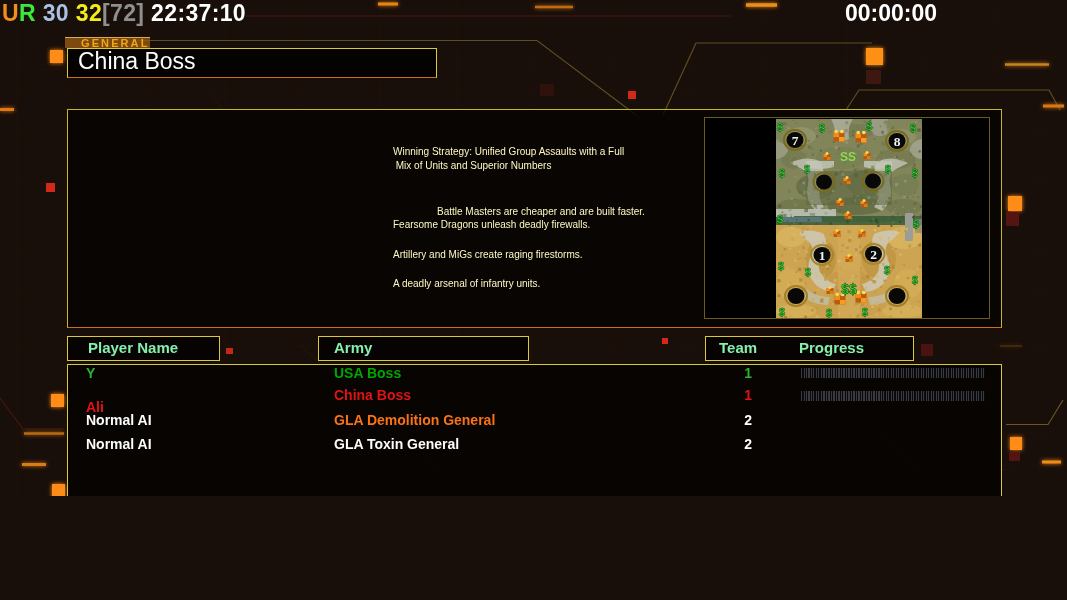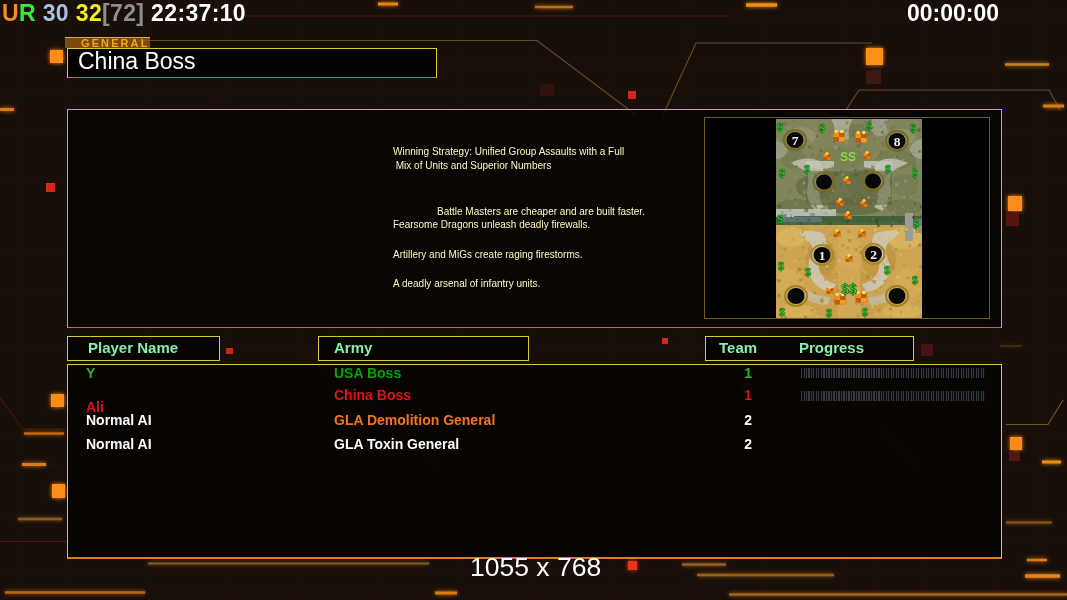--- a/index.html
+++ b/index.html
@@ -1,16 +1,16 @@
 <!DOCTYPE html>
 <html><head>
 <meta charset="utf-8">
 <style>
 html,body{margin:0;padding:0;background:#180e0a;}
-#stage{position:relative;width:1067px;height:600px;overflow:hidden;
+#stage{position:relative;width:1067px;height:496px;overflow:hidden;
   font-family:"Liberation Sans",sans-serif;background:#180e0a;}
 .abs{position:absolute;}
 .hdr{font-size:15px;font-weight:bold;color:#86efac;line-height:17px;}
 .row{font-size:14px;font-weight:bold;line-height:16px;}
 .strat{font-size:10px;color:#fef9c3;line-height:14px;}
 .pbar{width:184px;height:10px;background:repeating-linear-gradient(90deg,#393940 0px,#393940 1px,#0a0a0c 1px,#0a0a0c 2.5px);}
 </style>
 </head>
 <body>
 <div id="stage">
@@ -122,21 +122,21 @@
 <rect x="1006" y="212" width="13" height="14" fill="#551410"></rect>
 <rect x="921" y="344" width="12" height="12" fill="#4a1210"></rect>
 <rect x="1009" y="452" width="11" height="9" fill="#551410"></rect>
 <rect x="866" y="70" width="15" height="14" fill="#3c1810"></rect>
 <rect x="540" y="84" width="14" height="12" fill="#30120a"></rect>
 </g>
 </svg>
 
 <div class="abs" style="left:2px;top:0px;font-size:23px;font-weight:bold;letter-spacing:0.35px;white-space:pre;"><span style="color:#ef8f1f">U</span><span style="color:#3ce83c">R</span> <span style="color:#a9c0e2">30</span> <span style="color:#f2ee1c">32</span><span style="color:#8f8f8f">[72]</span> <span style="color:#ffffff">22:37:10</span></div>
 
-<div class="abs" style="left:845px;top:0px;width:216px;text-align:center;font-size:23px;font-weight:bold;color:#fff;">00:00:00</div>
+<div class="abs" style="left:845px;top:0px;width:216px;text-align:left;font-size:23px;font-weight:bold;color:#fff;">00:00:00</div>
 
 <div class="abs" style="left:65px;top:36.5px;width:69px;height:10.5px;background:rgba(150,90,15,0.8);border-top:1px solid #d8a860;
   font-size:11px;font-weight:bold;color:#f0a816;letter-spacing:2.1px;line-height:10px;padding-left:16px;">GENERAL</div>
 
 <div class="abs" style="left:67px;top:48px;width:368px;height:28px;border:1.5px solid #d8c93a;border-bottom-color:#c87018;background:#050302;"></div>
 
 <div class="abs" style="left:78px;top:47.8px;font-size:23px;color:#fefefe;">China Boss</div>
 
 <div class="abs" style="left:67px;top:109px;width:933px;height:217px;border:1.5px solid #c9b825;border-bottom-color:#c87018;background:rgba(4,2,1,0.78);"></div>
 

